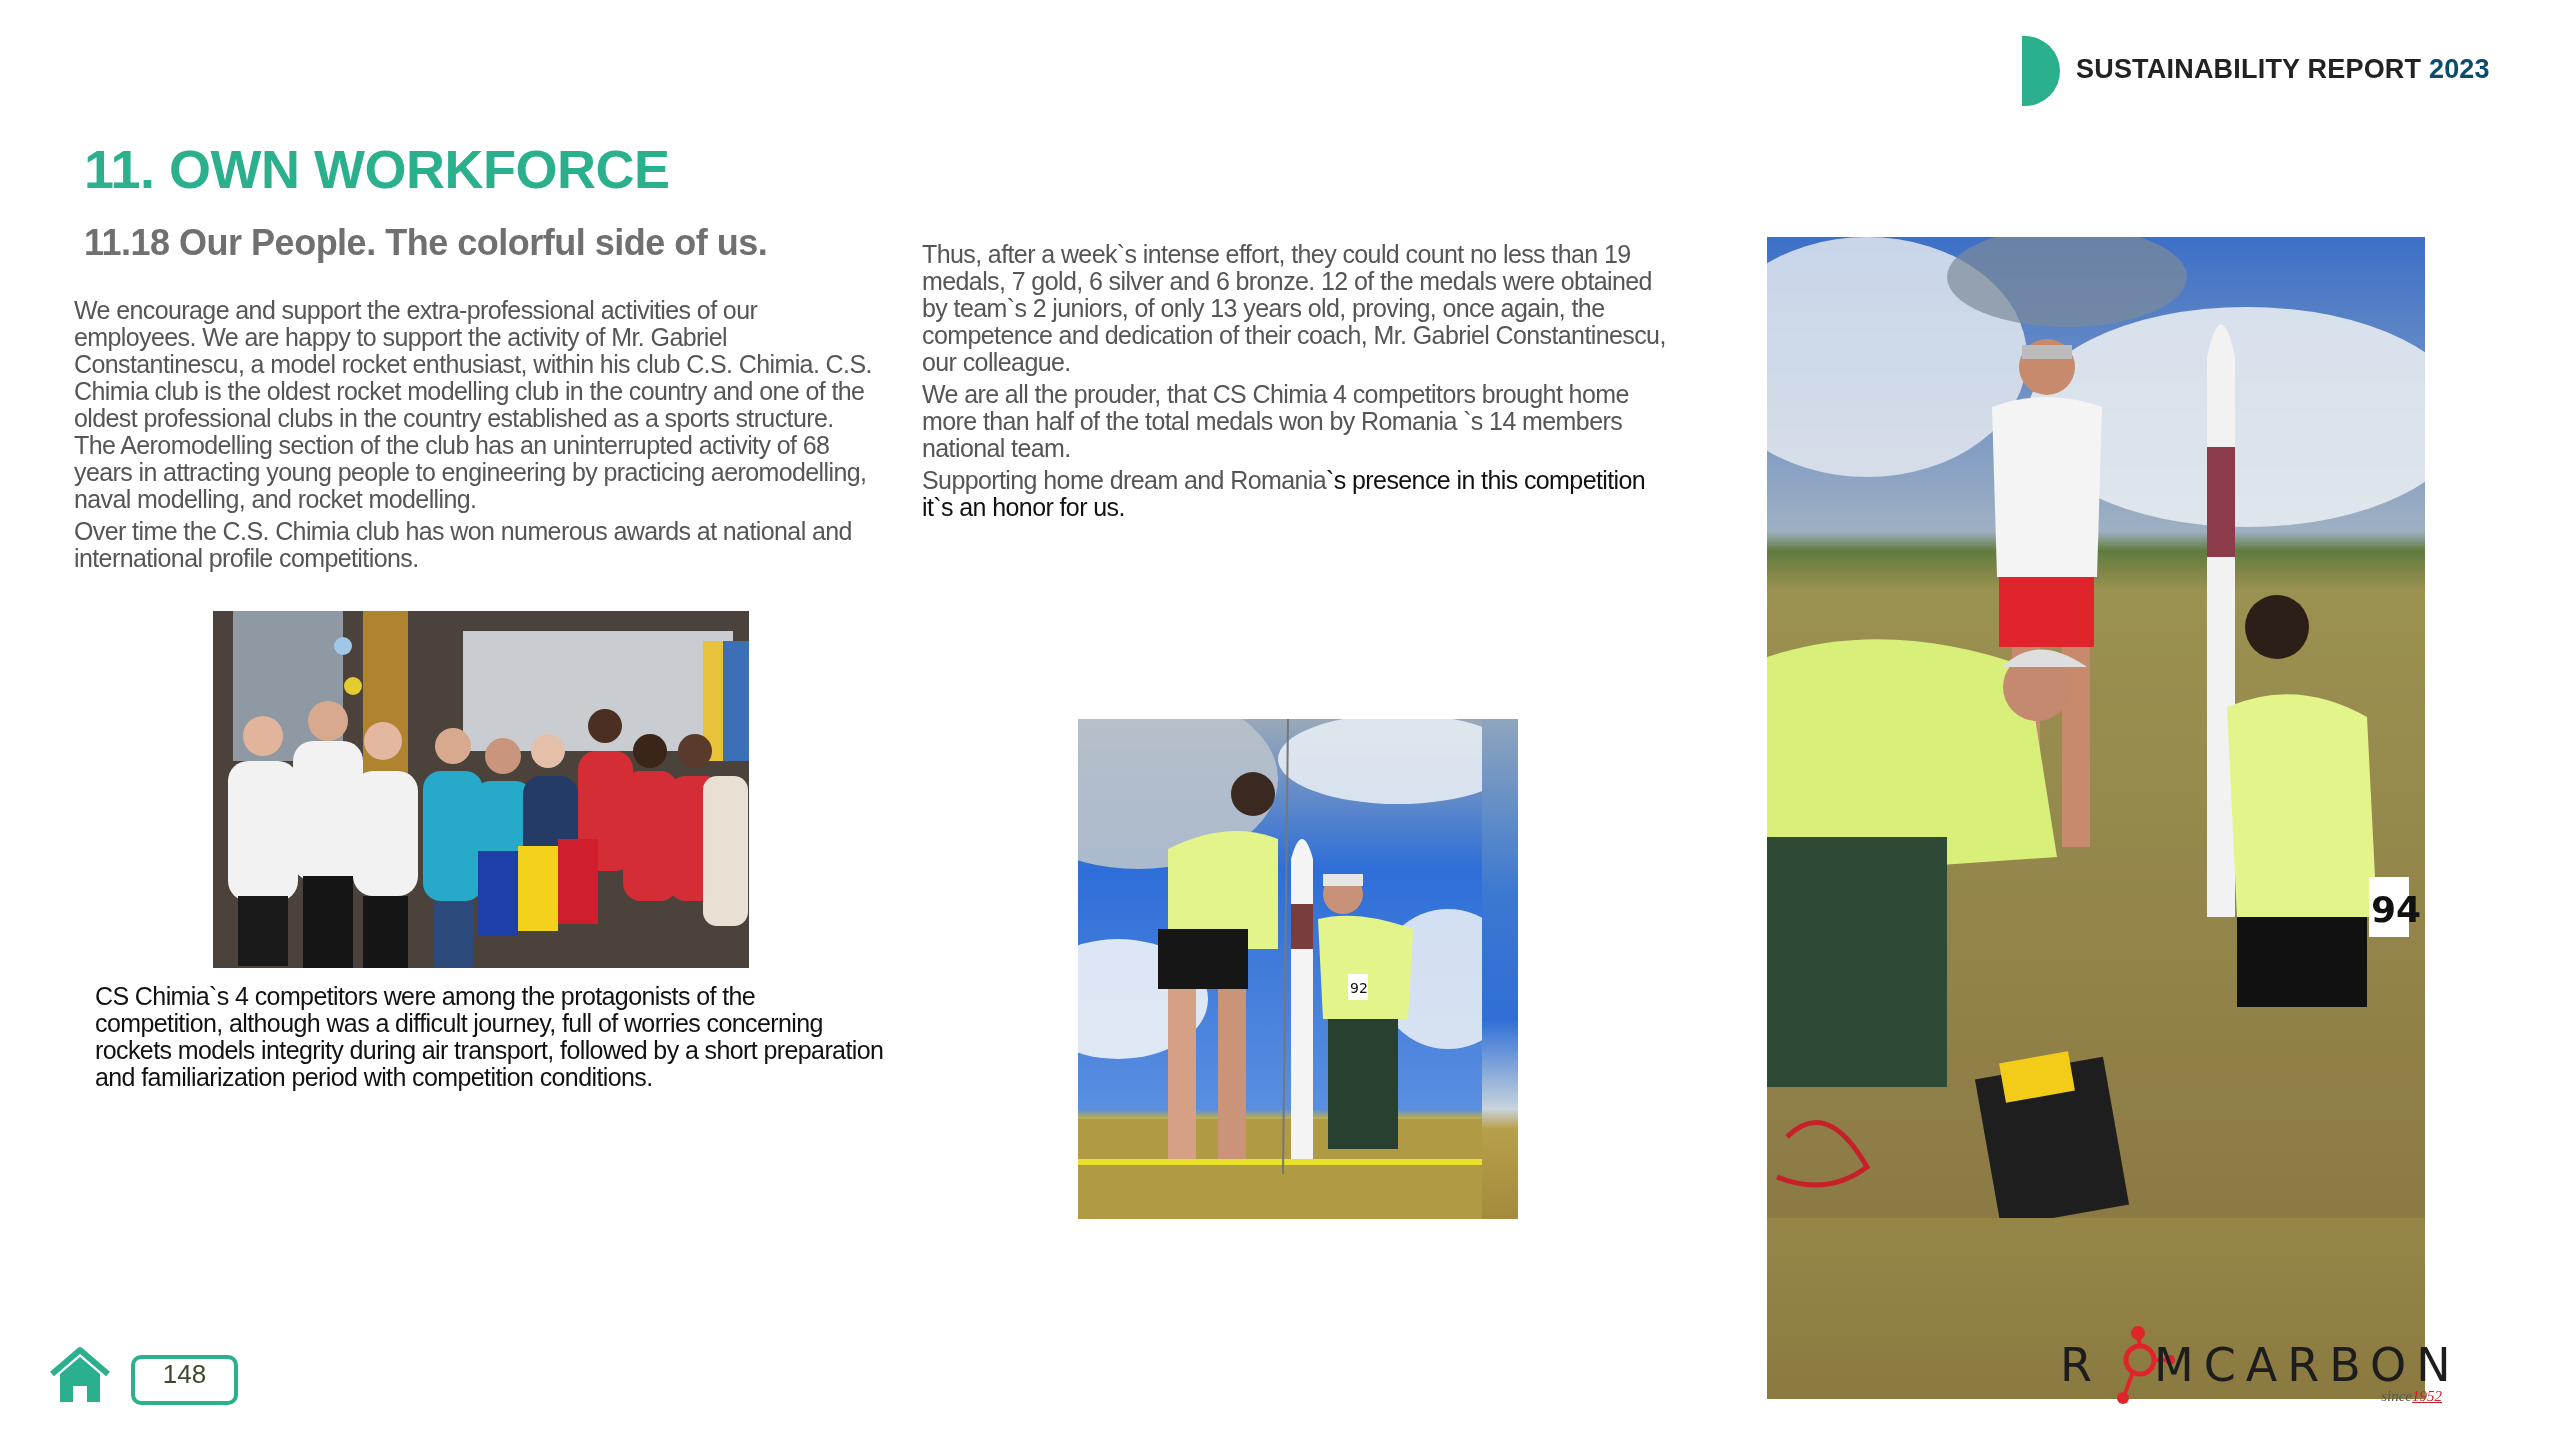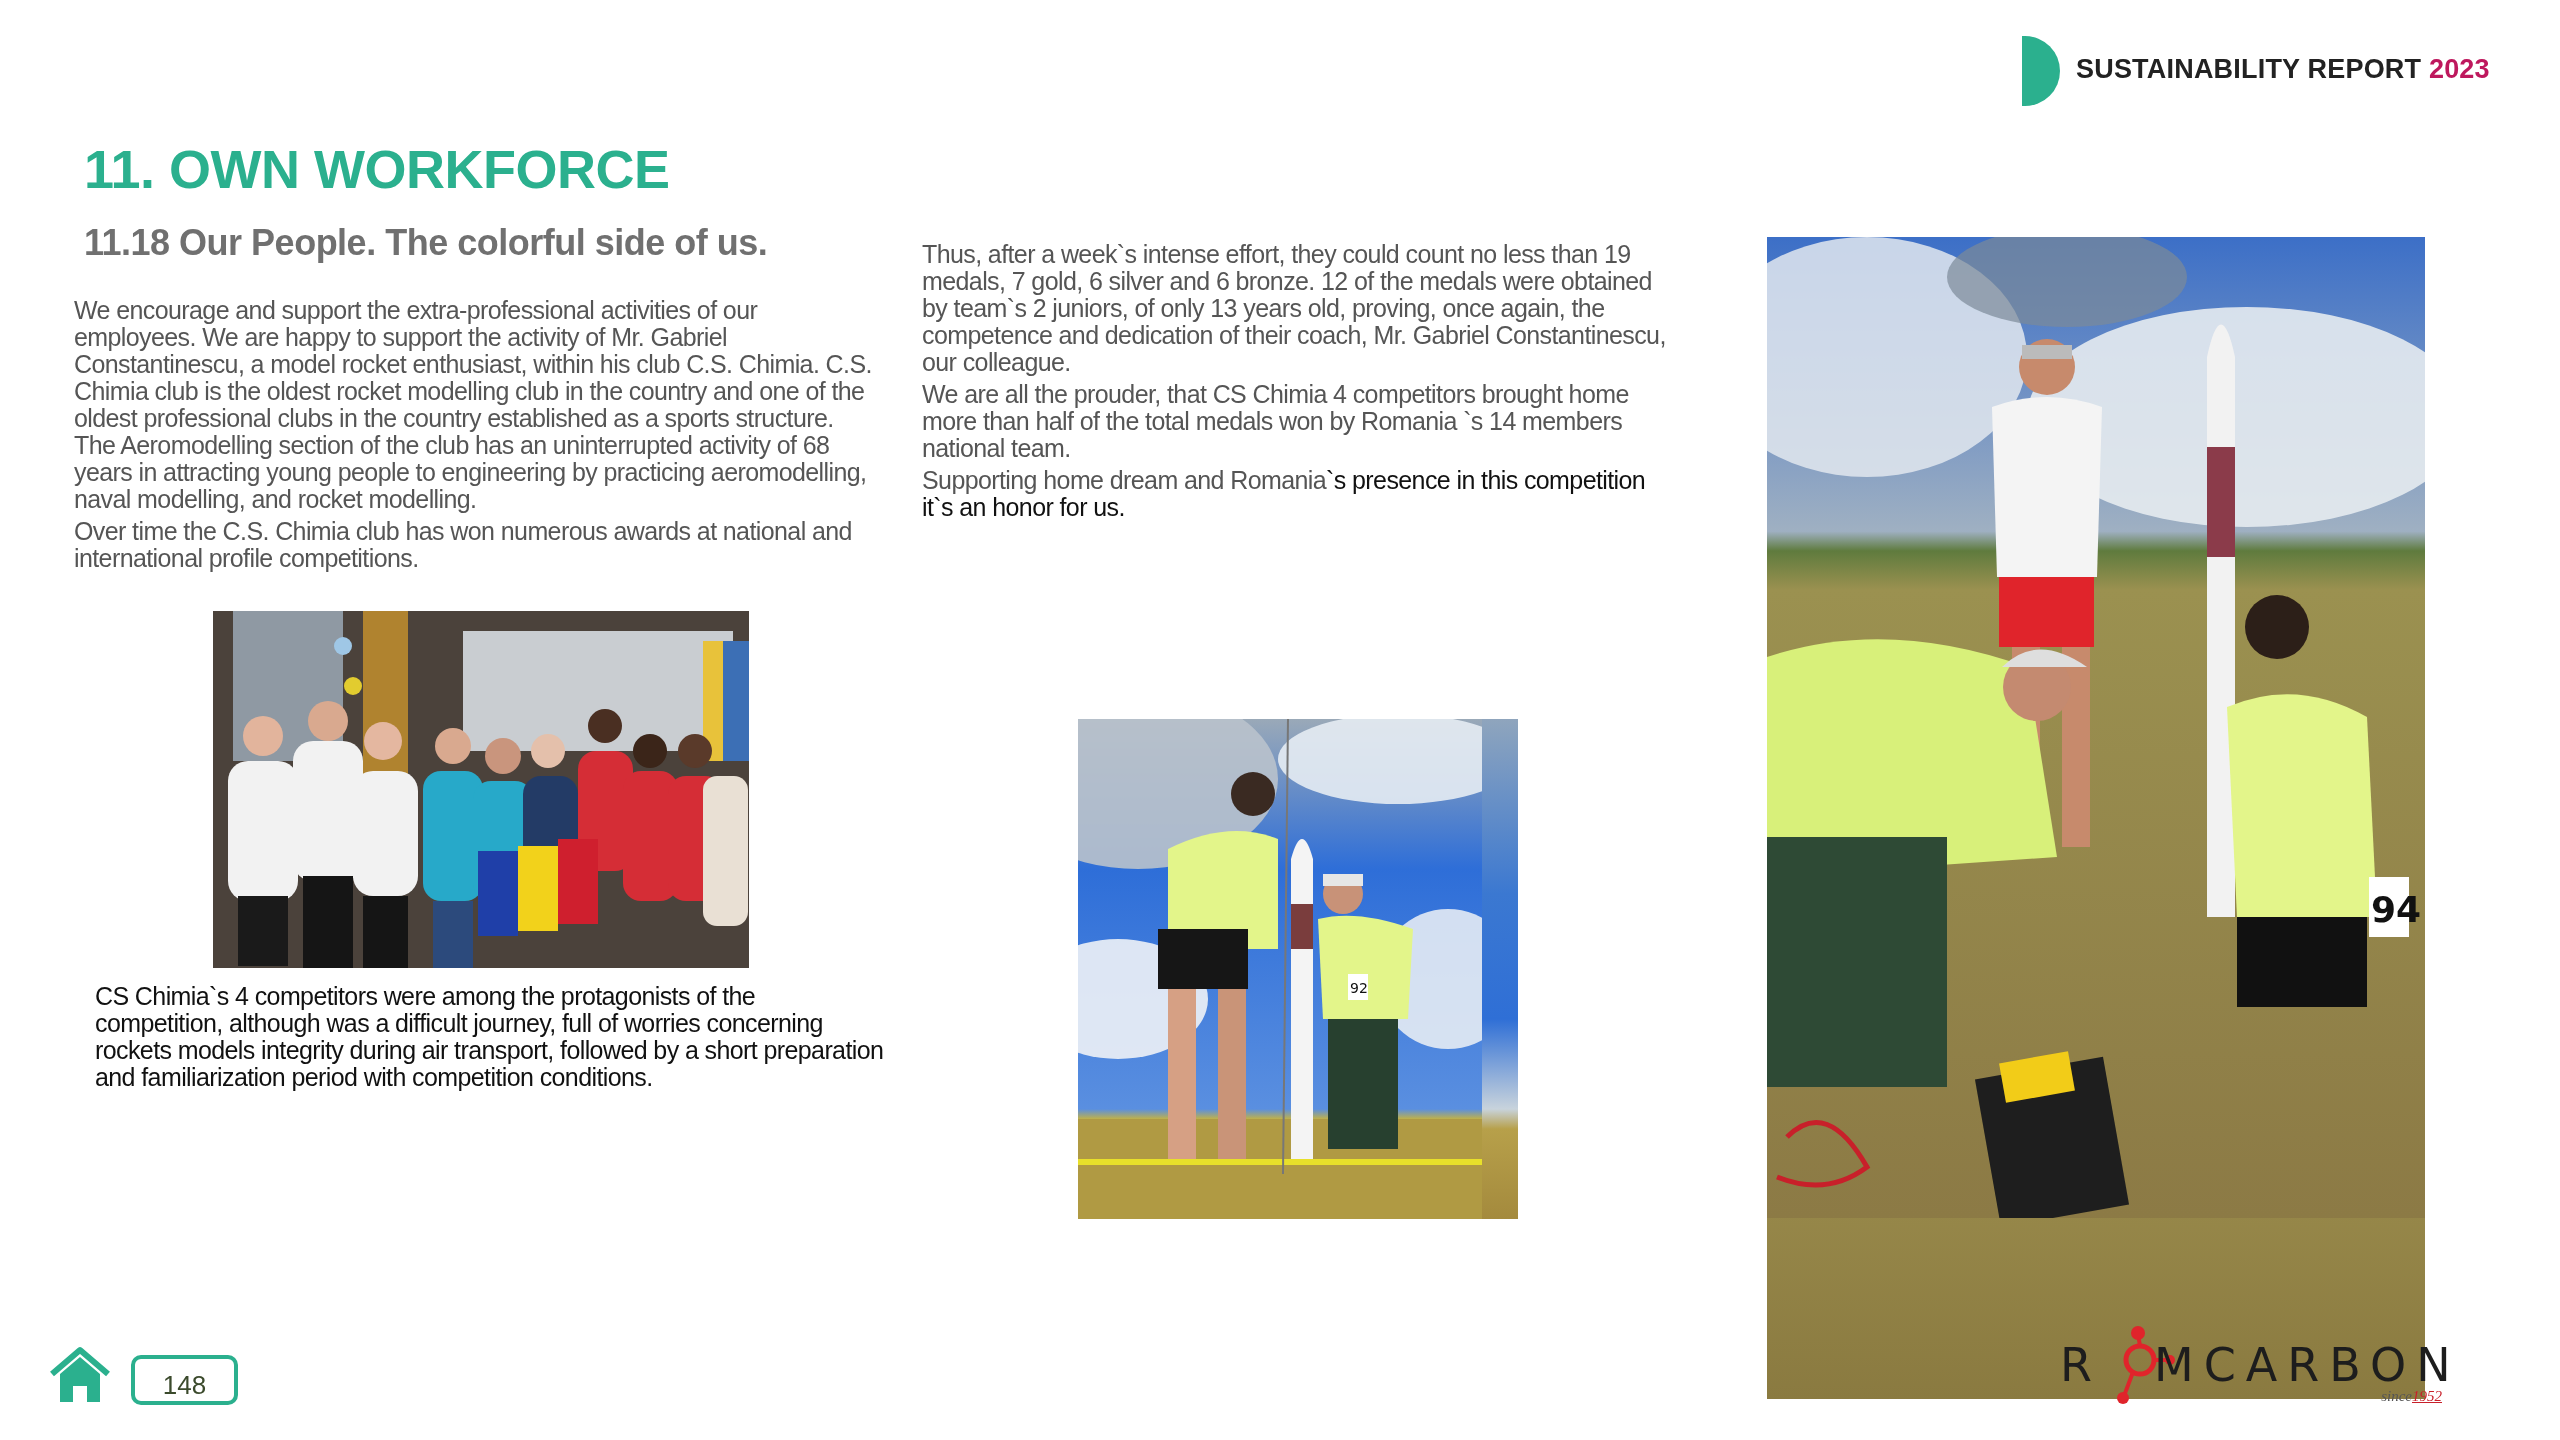--- a/index.html
+++ b/index.html
@@ -5,21 +5,21 @@
   html, body { margin:0; padding:0; }
   body { width:2560px; height:1440px; position:relative; background:#ffffff; overflow:hidden;
          font-family:"Liberation Sans", "DejaVu Sans", sans-serif; }
   .abs { position:absolute; }
 
   
   .hdr-mark { left:2022px; top:36px; width:38px; height:70px; background:#2bb08e;
               border-radius:0 35px 35px 0; }
   .hdr-title { left:2076px; top:54px; font-size:27px; font-weight:bold; color:#222;
                letter-spacing:0.2px; white-space:nowrap; }
-  .hdr-title .yr { color:#be185d; }
+  .hdr-title .yr { color:#0c4a6e; }
 
   .h1 { left:84px; top:138px; font-size:54px; font-weight:bold; color:#2bb08e; white-space:nowrap;
         letter-spacing:-0.5px; }
   .h2 { left:84px; top:222px; font-size:36px; font-weight:bold; color:#707070; white-space:nowrap;
         letter-spacing:-0.5px; }
 
   .txt { font-size:25px; line-height:27px; color:#555; letter-spacing:-0.6px; }
   .txt p { margin:0 0 5px 0; }
   .dark { color:#111; }
 
@@ -33,21 +33,21 @@
        linear-gradient(90deg, rgba(0,0,0,0) 0%, rgba(0,0,0,0) 100%),
        linear-gradient(180deg, #3a3430 0%, #6b6158 35%, #4a3f38 60%, #2f2926 100%); }
   .p-launch { left:1078px; top:719px; width:440px; height:500px;
      background: linear-gradient(180deg, #8fa5bd 0%, #3b78d1 35%, #2f6fd6 60%, #c8d3dc 78%, #b7a04a 82%, #a48a3d 100%); }
   .p-team { left:1767px; top:237px; width:658px; height:1162px;
      background: linear-gradient(180deg, #4a78c8 0%, #b9c6d4 12%, #98a8b7 22%, #d6dde4 30%, #7f8b52 33%, #a89a56 60%, #8a7a40 100%); }
 
   
   .home { left:48px; top:1346px; width:64px; height:58px; }
   .pagebox { left:131px; top:1355px; width:107px; height:50px; border:4px solid #2bb08e; border-radius:10px;
-             box-sizing:border-box; display:flex; align-items:flex-end; justify-content:center;
+             box-sizing:border-box; display:flex; align-items:flex-start; justify-content:center;
              font-size:26px; color:#3b4a2c; }
   .logo { left:2060px; top:1330px; width:400px; height:80px; }
   .logo-text { position:absolute; left:0; top:8px; font-size:46px; letter-spacing:10px; color:#1d1d1d;
                font-family:"DejaVu Sans", sans-serif; white-space:nowrap; }
   .logo-since { position:absolute; right:18px; top:58px; font-size:15px; font-style:italic; color:#555;
                 font-family:"Liberation Serif", serif; }
   .logo-since .y { color:#c8202a; text-decoration:underline;margin-top:36px; }
 </style>
 </head>
 <body>

